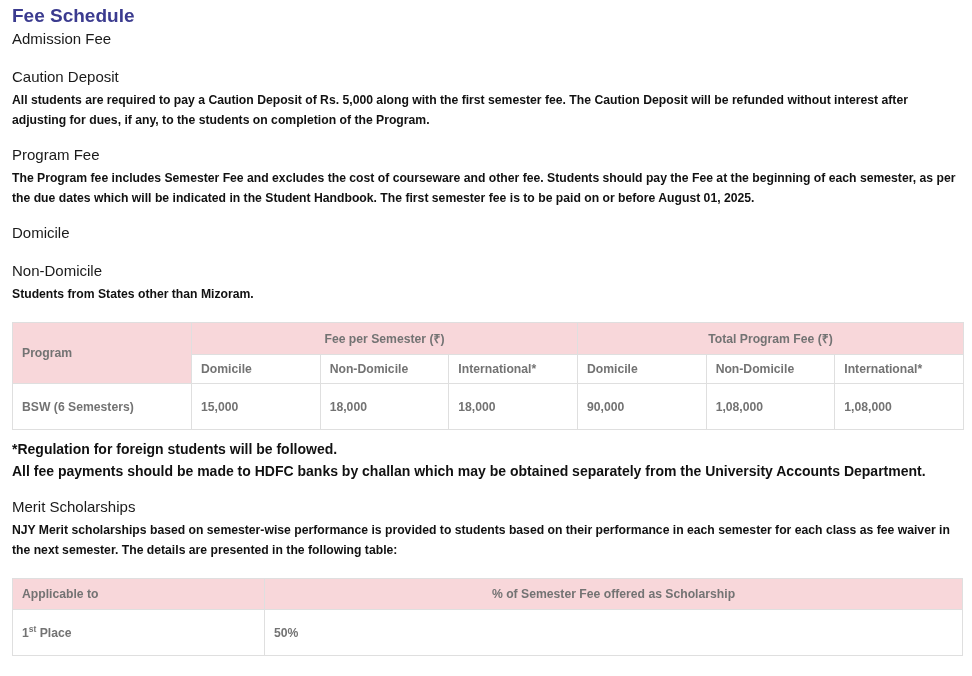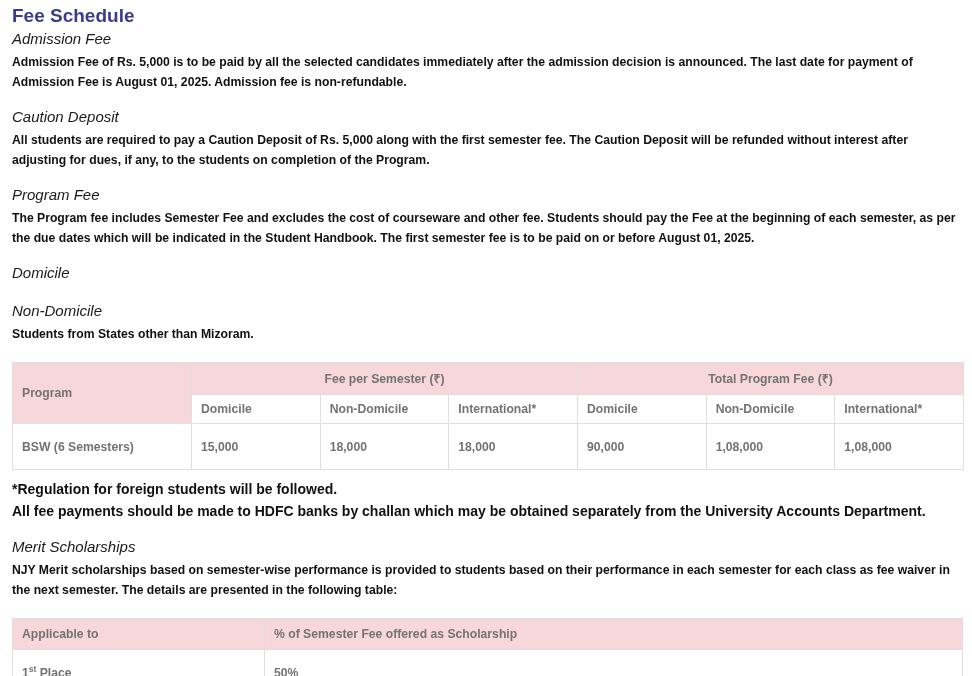--- a/index.html
+++ b/index.html
@@ -25,21 +25,20 @@
     font-weight: bold;
     line-height: 20px;
     margin: 0 0 2px 2px;
   }
   h2.section-heading {
     font-size: 15px;
     font-weight: normal;
     line-height: 20px;
     color: #1a1a1a;
     margin: 3px 0 3px 2px;
-    font-style: italic;
   }
   p.body-text {
     font-size: 12.2px;
     font-weight: bold;
     line-height: 20px;
     color: #111111;
     margin: 0 0 0 2px;
     max-width: 954px;
   }
   p.note-text {
@@ -82,38 +81,37 @@
     background: #ffffff;
     height: 46px;
   }
   #fee-table { width: 952px; }
   #fee-table .c-program  { width: 179px; }
   #fee-table .c-col      { width: 119px; }
   #fee-table .c-col-wide { width: 142px; }
 
   #scholarship-table { width: 950px; }
   #scholarship-table .c-applicable { width: 252px; }
-  #scholarship-table .c-percent { width: 698px; }
+  #scholarship-table .c-percent { width: 698px; text-align: center; }
   #scholarship-table td { padding: 8px 9px; }
 
   sup {
     font-size: 8.5px;
     vertical-align: super;
     line-height: 0;
   }
 </style>
 </head>
 <body>
 
 <div class="page">
 
   <div class="doc-title">Fee Schedule</div>
 
   <h2 class="section-heading">Admission Fee</h2>
-  <p class="body-text">Admission Fee of Rs. 5,000 is to be paid by all the selected candidates immediately after the admission decision is announced. The last date for payment of Admission Fee is August 01, 2025. Admission fee is non-refundable.</p>
 
   <div class="spacer-md"></div>
 
   <h2 class="section-heading">Caution Deposit</h2>
   <p class="body-text">All students are required to pay a Caution Deposit of Rs. 5,000 along with the first semester fee. The Caution Deposit will be refunded without interest after adjusting for dues, if any, to the students on completion of the Program.</p>
 
   <div class="spacer-md"></div>
 
   <h2 class="section-heading">Program Fee</h2>
   <p class="body-text">The Program fee includes Semester Fee and excludes the cost of courseware and other fee. Students should pay the Fee at the beginning of each semester, as per the due dates which will be indicated in the Student Handbook. The first semester fee is to be paid on or before August 01, 2025.</p>

